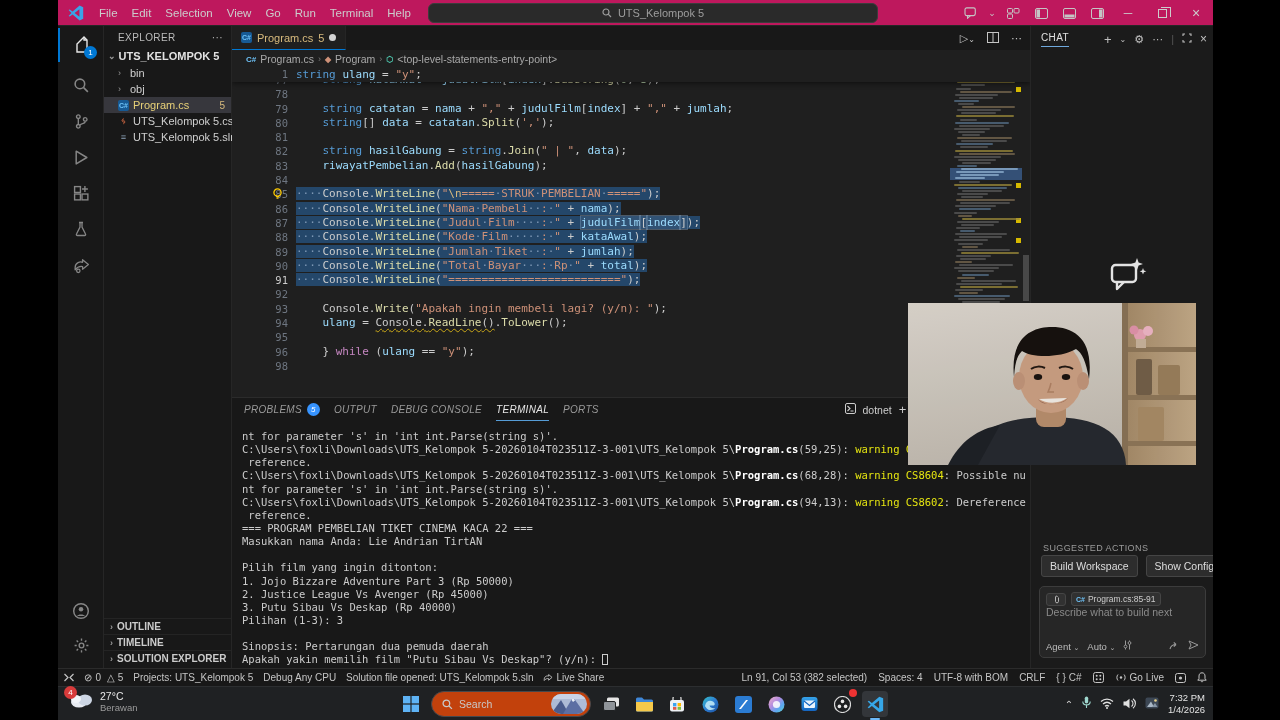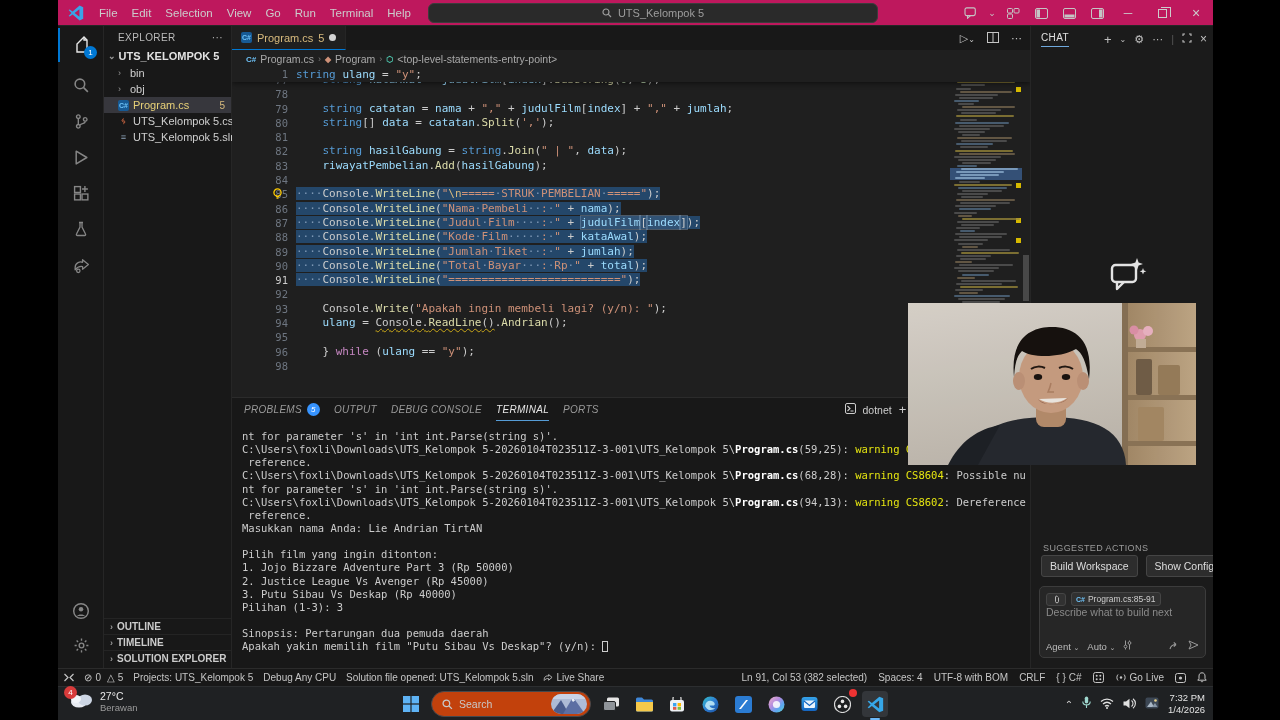--- a/index.html
+++ b/index.html
@@ -423,21 +423,21 @@
             <div class="crow">
               <span class="ln">92</span>
               <span class="ltext"></span>
             </div>
             <div class="crow">
               <span class="ln">93</span>
               <span class="ltext"><span class="pl">    Console.</span><span class="fn">Write</span><span class="pl">(</span><span class="str">"Apakah ingin membeli lagi? (y/n): "</span><span class="pl">);</span></span>
             </div>
             <div class="crow">
               <span class="ln">94</span>
-              <span class="ltext"><span class="pl">    </span><span class="var">ulang</span><span class="pl"> = </span><span class="pl squig">Console.</span><span class="fn squig">ReadLine</span><span class="pl squig">()</span><span class="pl">.</span><span class="fn">Andrian</span><span class="pl">();</span></span>
+              <span class="ltext"><span class="pl">    </span><span class="var">ulang</span><span class="pl"> = </span><span class="pl squig">Console.</span><span class="fn squig">ReadLine</span><span class="pl squig">()</span><span class="pl">.</span><span class="fn">ToLower</span><span class="pl">();</span></span>
             </div>
             <div class="crow">
               <span class="ln">95</span>
               <span class="ltext"></span>
             </div>
             <div class="crow">
               <span class="ln">96</span>
               <span class="ltext"><span class="pl">    } </span><span class="ctrl">while</span><span class="pl"> (</span><span class="var">ulang</span><span class="pl"> == </span><span class="str">"y"</span><span class="pl">);</span></span>
             </div>
             <div class="crow">
@@ -567,20 +567,21 @@
           <span style="font-size:8px;">⌄</span>
         </div>
         <div class="termwrap" id="terminal">
             <div class="trow"><span class="t">nt for parameter 's' in 'int int.Parse(string s)'.</span></div>
             <div class="trow"><span class="t">C:\Users\foxli\Downloads\UTS_Kelompok 5-20260104T023511Z-3-001\UTS_Kelompok 5\</span><span class="b">Program.cs</span><span class="t">(59,25): </span><span class="w">warning CS8602</span><span class="t">: Dereference of a possibly null</span></div>
             <div class="trow"><span class="t"> reference.</span></div>
             <div class="trow"><span class="t">C:\Users\foxli\Downloads\UTS_Kelompok 5-20260104T023511Z-3-001\UTS_Kelompok 5\</span><span class="b">Program.cs</span><span class="t">(68,28): </span><span class="w">warning CS8604</span><span class="t">: Possible null reference argume</span></div>
             <div class="trow"><span class="t">nt for parameter 's' in 'int int.Parse(string s)'.</span></div>
             <div class="trow"><span class="t">C:\Users\foxli\Downloads\UTS_Kelompok 5-20260104T023511Z-3-001\UTS_Kelompok 5\</span><span class="b">Program.cs</span><span class="t">(94,13): </span><span class="w">warning CS8602</span><span class="t">: Dereference of a possibly null</span></div>
             <div class="trow"><span class="t"> reference.</span></div>
+            <div class="trow"><span class="t">=== PROGRAM PEMBELIAN TIKET CINEMA KACA 22 ===</span></div>
             <div class="trow"><span class="t">Masukkan nama Anda: Lie Andrian TirtAN</span></div>
             <div class="trow">&nbsp;</div>
             <div class="trow"><span class="t">Pilih film yang ingin ditonton:</span></div>
             <div class="trow"><span class="t">1. Jojo Bizzare Adventure Part 3 (Rp 50000)</span></div>
             <div class="trow"><span class="t">2. Justice League Vs Avenger (Rp 45000)</span></div>
             <div class="trow"><span class="t">3. Putu Sibau Vs Deskap (Rp 40000)</span></div>
             <div class="trow"><span class="t">Pilihan (1-3): 3</span></div>
             <div class="trow">&nbsp;</div>
             <div class="trow"><span class="t">Sinopsis: Pertarungan dua pemuda daerah</span></div>
             <div class="trow"><span class="t">Apakah yakin memilih film "Putu Sibau Vs Deskap"? (y/n): </span><span class="curblock"></span></div>

